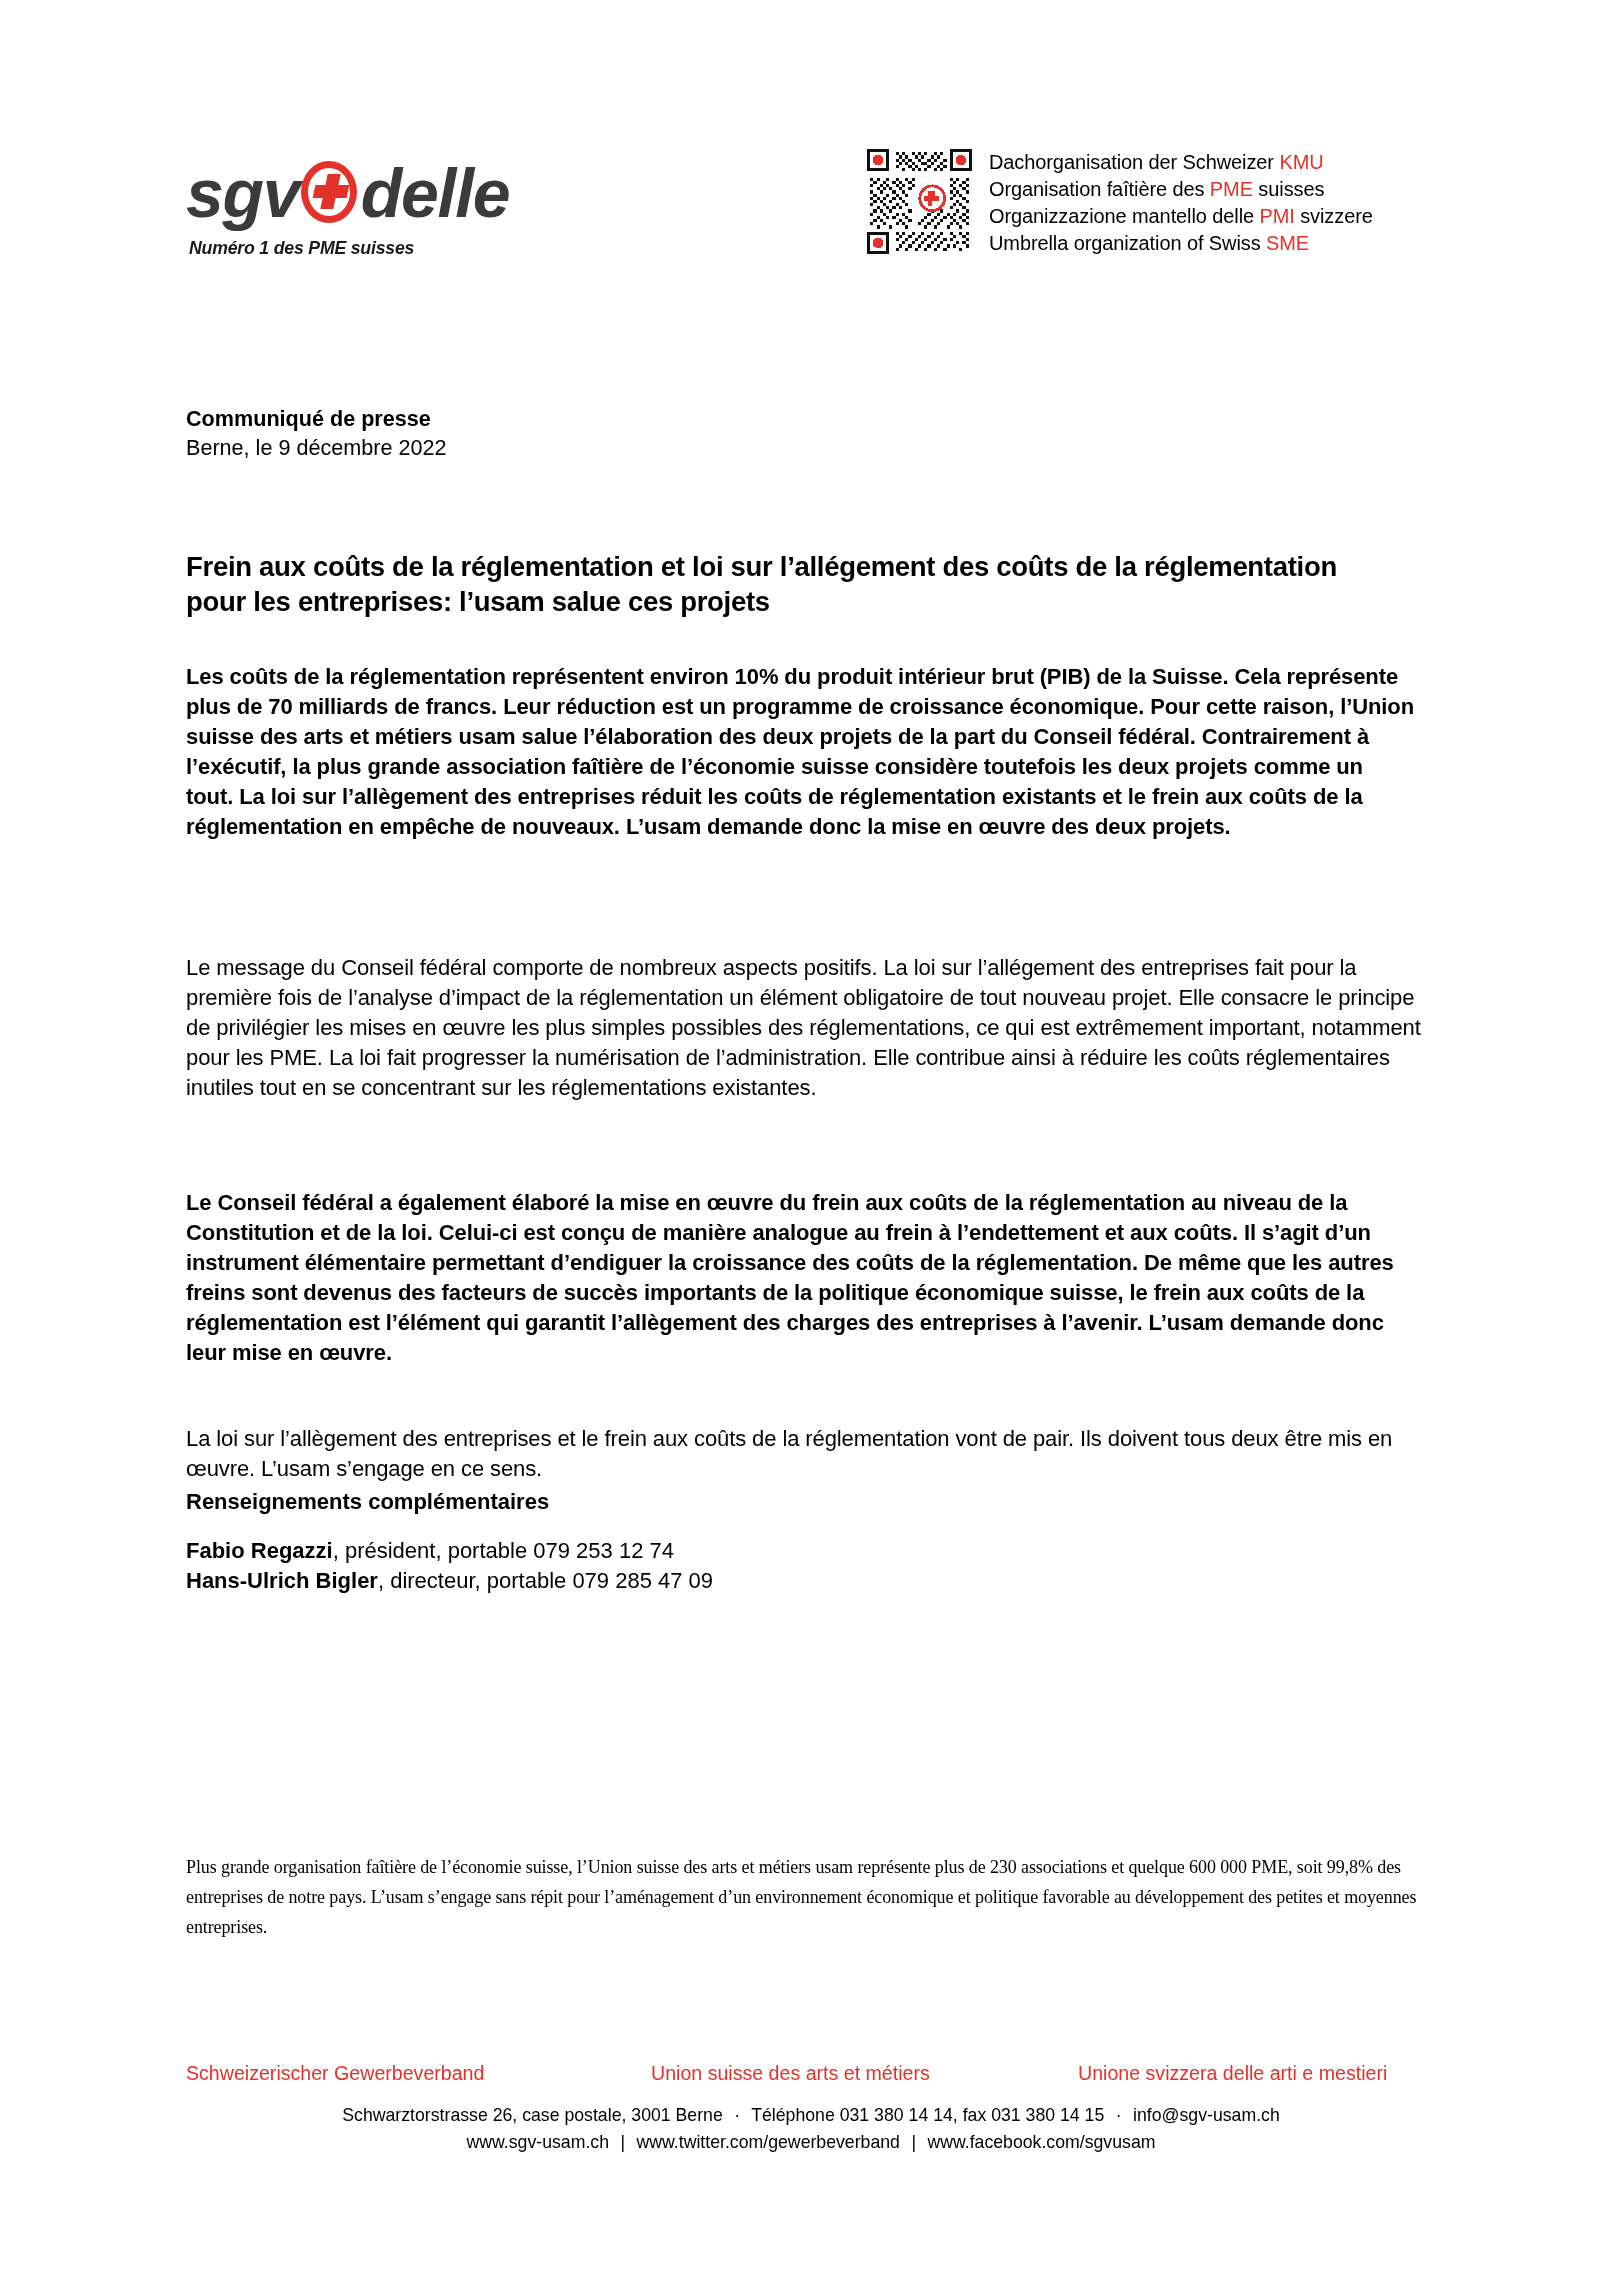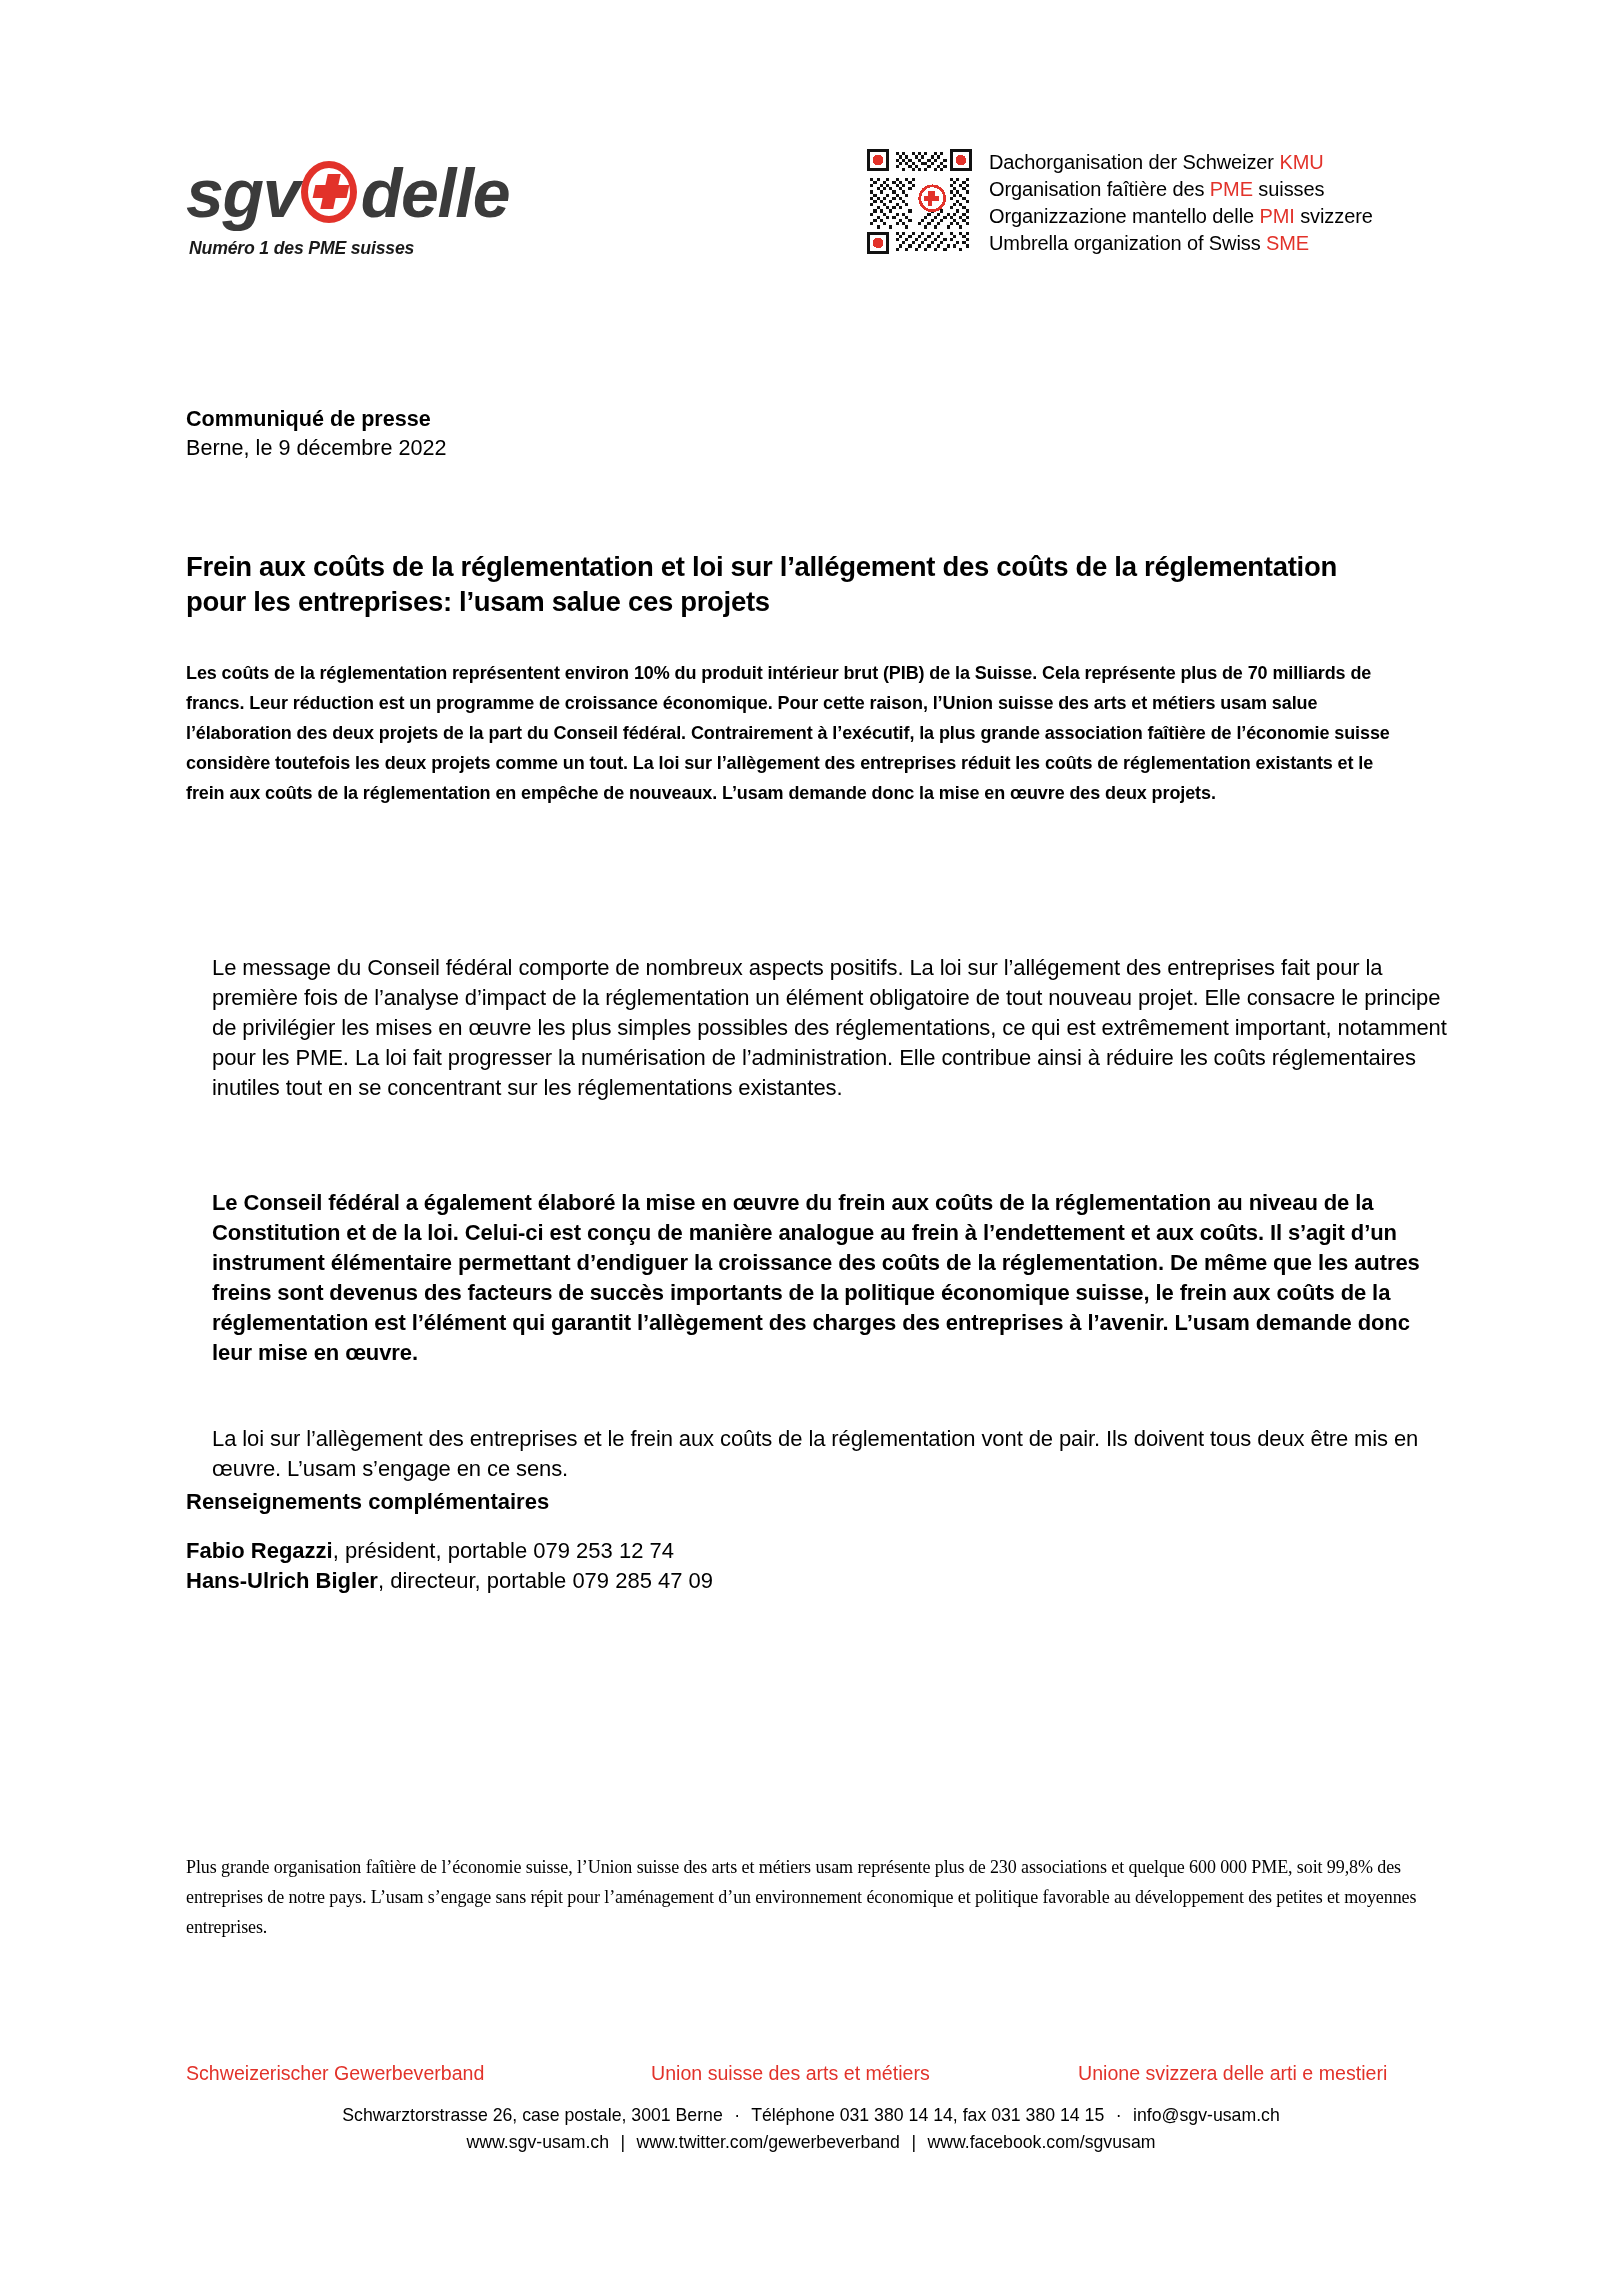--- a/index.html
+++ b/index.html
@@ -150,34 +150,33 @@
     font-weight: bold;
     line-height: 35px;
     letter-spacing: -0.3px;
   }
 
   .lead {
     position: absolute;
     top: 640px;
     left: 0;
     width: 1230px;
-    font-size: 18px;
+    font-size: 22px;
     font-weight: bold;
     line-height: 30px;
     letter-spacing: -0.1px;
   }
 
   .para {
     position: absolute;
     left: 0;
     width: 1237px;
     font-size: 22px;
     line-height: 30px;
     letter-spacing: -0.1px;
-    margin-left: 26px;
   }
   .para-1 { top: 931px; }
   .para-2 { top: 1166px; font-weight: bold; }
   .para-3 { top: 1402px; }
 
   .contact-heading {
     position: absolute;
     top: 1487px;
     left: 0;
     font-size: 22px;

